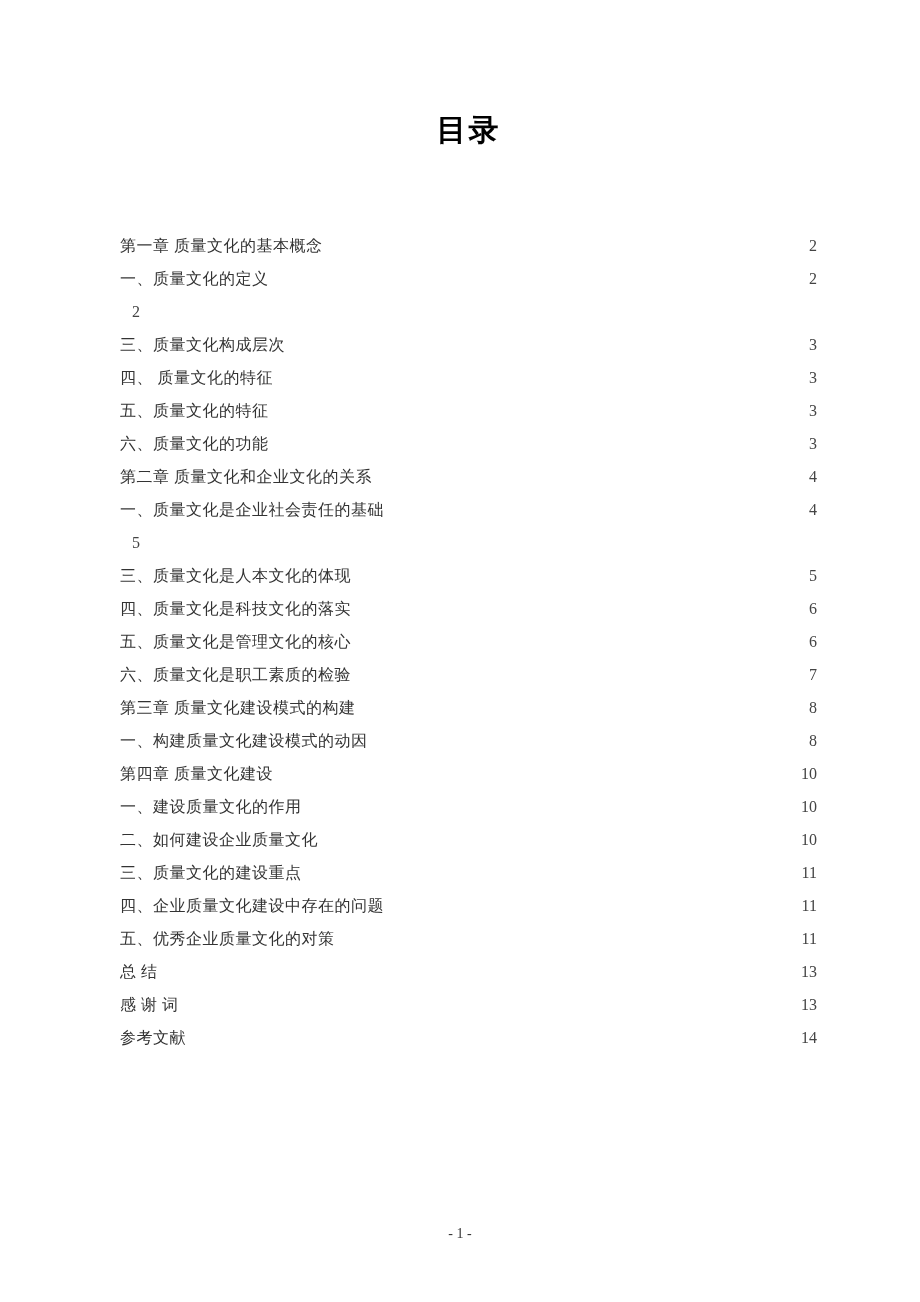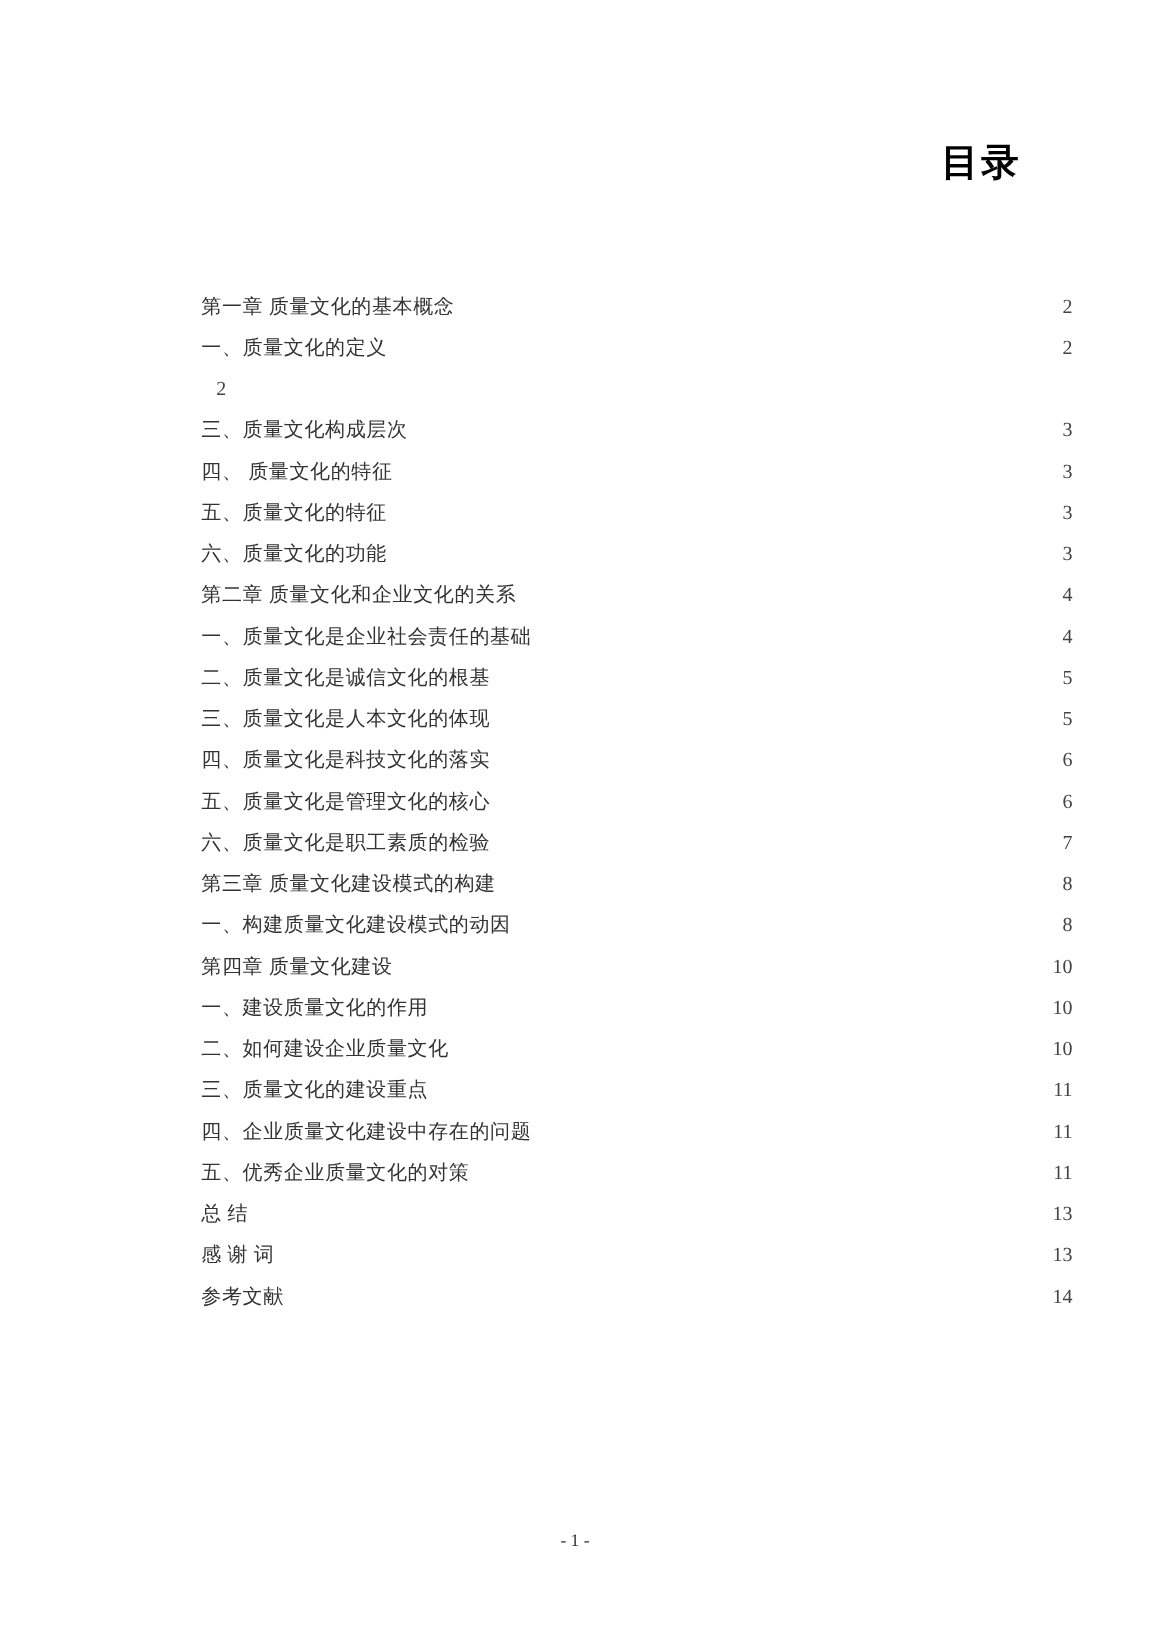--- a/index.html
+++ b/index.html
@@ -12,30 +12,29 @@
       height: 1302px;
       background: #ffffff;
       font-family: "SimSun", "宋体", serif;
       color: #000000;
       position: relative;
     }
     .page {
       padding: 110px 103px 0 120px;
     }
     .title {
-      text-align: right;
+      text-align: center;
       font-size: 30px;
       font-weight: bold;
       font-family: "SimHei", "黑体", sans-serif;
       margin-bottom: 78px;
       letter-spacing: 2px;
     }
     .toc {
       width: 100%;
-      margin-left: 41px;
     }
     .toc-row {
       display: flex;
       justify-content: space-between;
       align-items: baseline;
       font-size: 16px;
       line-height: 33px;
       color: #333333;
     }
     .toc-title {
@@ -95,21 +94,20 @@
     </div>
     <div class="toc-row">
       <span class="toc-title">第二章 质量文化和企业文化的关系</span>
       <span class="toc-page">4</span>
     </div>
     <div class="toc-row">
       <span class="toc-title">一、质量文化是企业社会责任的基础</span>
       <span class="toc-page">4</span>
     </div>
     <div class="toc-row">
-      <span class="toc-title">二、质量文化是诚信文化的根基</span>
       <span class="toc-page">5</span>
     </div>
     <div class="toc-row">
       <span class="toc-title">三、质量文化是人本文化的体现</span>
       <span class="toc-page">5</span>
     </div>
     <div class="toc-row">
       <span class="toc-title">四、质量文化是科技文化的落实</span>
       <span class="toc-page">6</span>
     </div>

